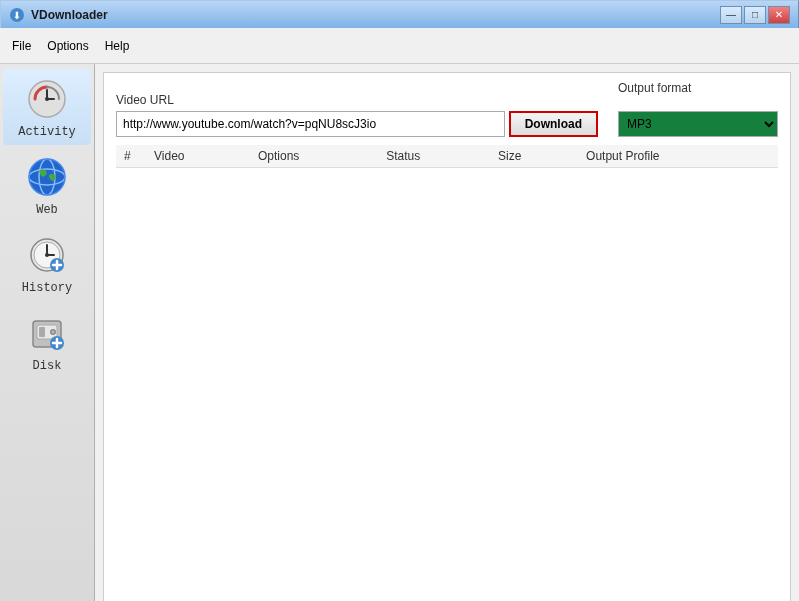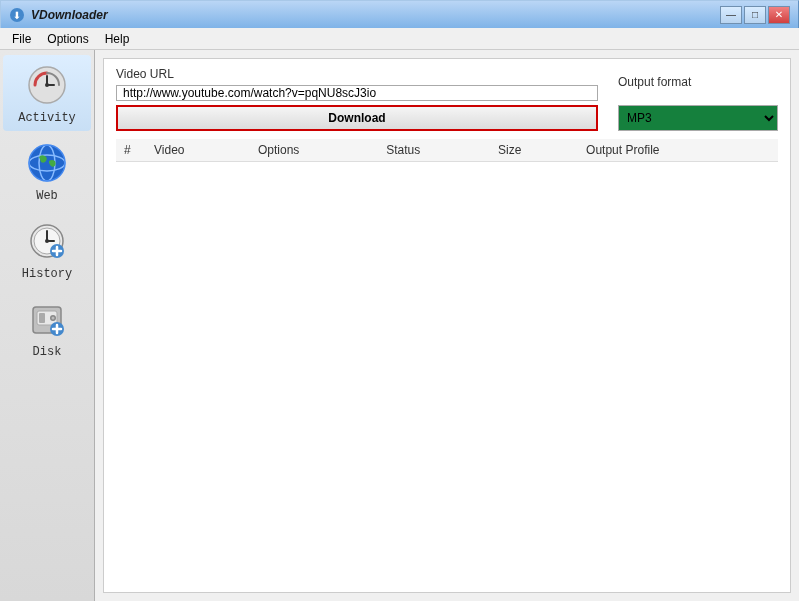--- a/index.html
+++ b/index.html
@@ -29,21 +29,20 @@
       margin-right: 6px;
       display: flex;
       align-items: center;
       justify-content: center;
     }
     .title-bar-text {
       flex: 1;
       font-size: 12px;
       color: #1a1a1a;
       font-weight: bold;
-      font-style: italic;
     }
     .title-bar-buttons {
       display: flex;
       gap: 2px;
     }
     .tb-btn {
       width: 22px;
       height: 18px;
       border: 1px solid #7090b0;
       background: linear-gradient(to bottom, #d8ecff, #b8d4f0);
@@ -55,21 +54,21 @@
       color: #333;
     }
     .tb-btn.close-btn {
       background: linear-gradient(to bottom, #f08080, #d04040);
       color: white;
     }
 
     
     .menu-bar {
       background: #f0f0f0;
-      height: 22px;
+      height: 36px;
       display: flex;
       align-items: center;
       padding: 0 4px;
       border-bottom: 1px solid #ccc;
       text-align: right;
     }
     .menu-item {
       padding: 2px 8px;
       cursor: pointer;
       font-size: 12px;
@@ -143,21 +142,20 @@
       flex-direction: column;
       gap: 4px;
     }
     .url-label {
       font-size: 12px;
       color: #333;
     }
     .url-row {
       display: flex;
       gap: 4px;
-      flex-direction: column;
     }
     .url-input {
       flex: 1;
       height: 26px;
       border: 1px solid #aaa;
       padding: 0 6px;
       font-size: 12px;
       background: white;
     }
     .download-btn {

